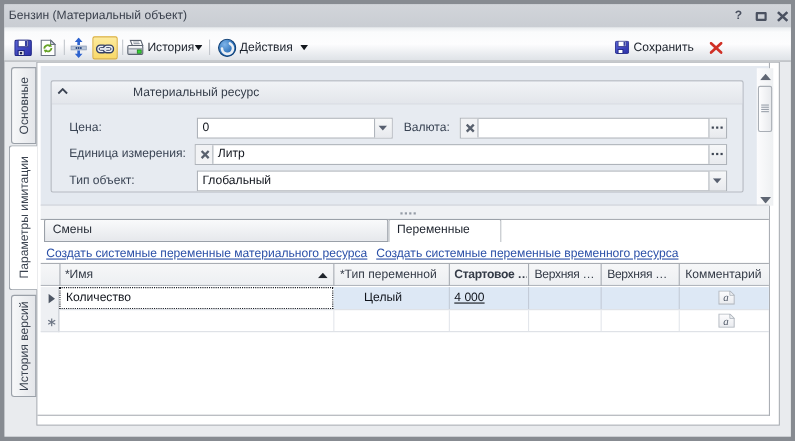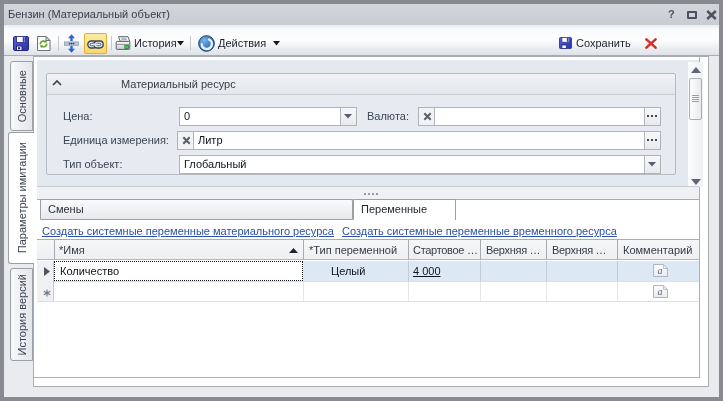--- a/index.html
+++ b/index.html
@@ -213,21 +213,21 @@
   <div style="left:303px;top:240px;width:1px;height:20px;background:#a7acb3;"></div>
   <div style="left:408px;top:240px;width:1px;height:20px;background:#a7acb3;"></div>
   <div style="left:480px;top:240px;width:1px;height:20px;background:#a7acb3;"></div>
   <div style="left:546px;top:240px;width:1px;height:20px;background:#a7acb3;"></div>
   <div style="left:617px;top:240px;width:1px;height:20px;background:#a7acb3;"></div>
   <div class="txt" style="left:59px;top:243px;height:14px;line-height:14px;color:#343b47;text-align:right;">*Имя</div>
   <svg style="left:289px;top:248px;" width="9" height="5" viewBox="0 0 9 5">
       <polygon points="4.5,0 9,5 0,5" fill="#20242c"></polygon>
     </svg>
   <div class="txt" style="left:309px;top:243px;height:14px;line-height:14px;color:#343b47;">*Тип переменной</div>
-  <div class="txt" style="left:413px;top:243px;width:66px;height:14px;line-height:14px;color:#343b47;overflow:hidden;letter-spacing:-0.3px;">Стартовое …</div>
+  <div class="txt" style="left:413px;top:243px;width:66px;height:14px;line-height:14px;color:#343b47;overflow:hidden;letter-spacing:-0.3px;font-weight:bold;">Стартовое …</div>
   <div class="txt" style="left:486px;top:243px;width:59px;height:14px;line-height:14px;color:#343b47;overflow:hidden;letter-spacing:-0.3px;">Верхняя …</div>
   <div class="txt" style="left:552px;top:243px;width:64px;height:14px;line-height:14px;color:#343b47;overflow:hidden;letter-spacing:-0.3px;">Верхняя …</div>
   <div class="txt" style="left:623px;top:243px;height:14px;line-height:14px;color:#343b47;">Комментарий</div>
 
   <div style="left:37px;top:261px;width:17px;height:41px;background:#eef0f3;border-right:1px solid #c6cad1;"></div>
   <svg style="left:44px;top:267px;" width="6" height="9" viewBox="0 0 6 9">
       <polygon points="0,0 6,4.5 0,9" fill="#4d5664"></polygon>
     </svg>
   <svg style="left:43px;top:289px;" width="8" height="8" viewBox="0 0 8 8">
       <g stroke="#6c7584" stroke-width="1.1">

